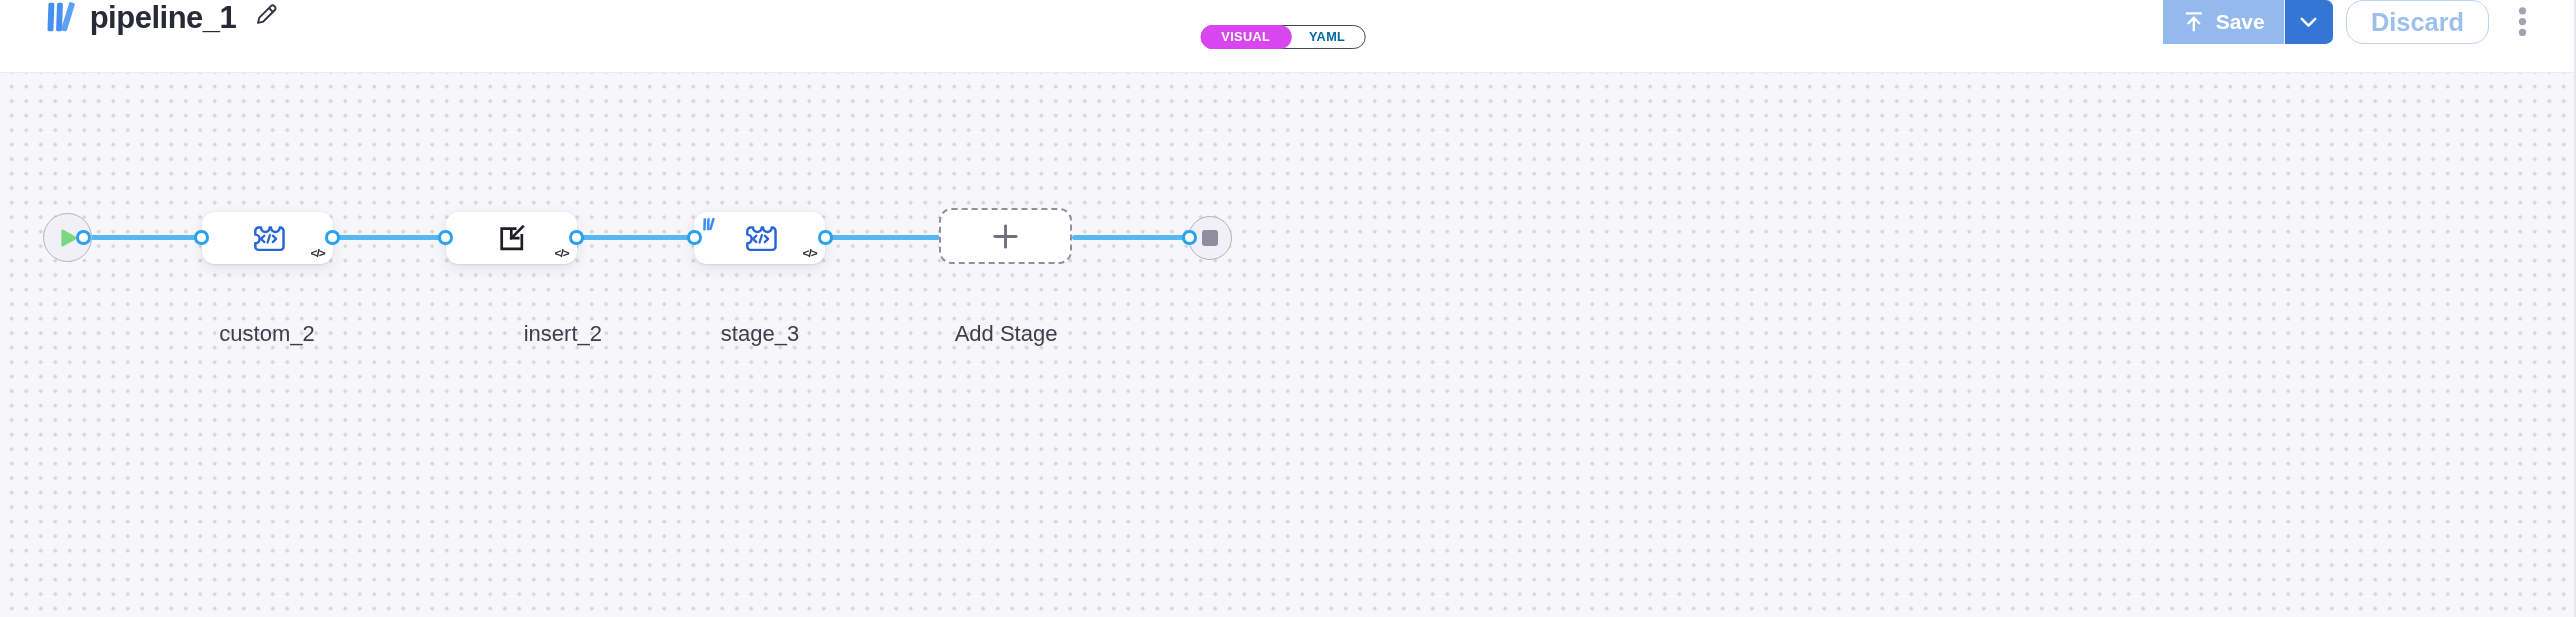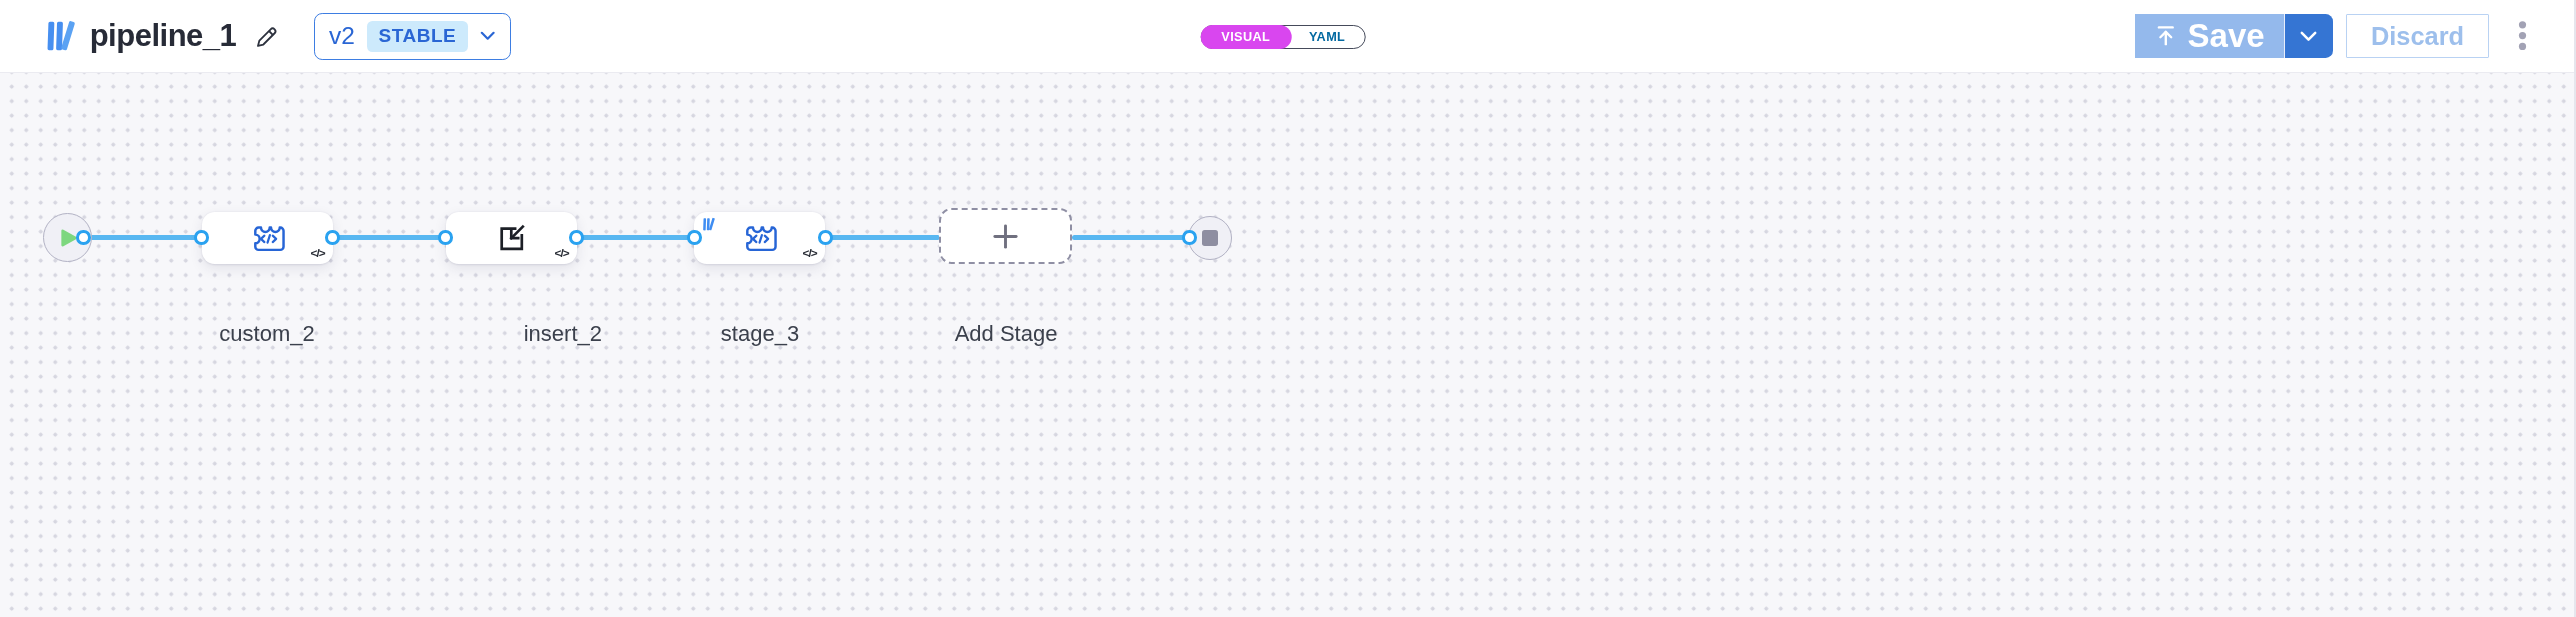--- a/index.html
+++ b/index.html
@@ -4,21 +4,21 @@
 <style>
   * { margin:0; padding:0; box-sizing:border-box; }
   html,body { width:2576px; height:617px; overflow:hidden; }
   body { font-family:"Liberation Sans", sans-serif; background:#fff; }
   .app { position:relative; width:2576px; height:617px; background:#fff; }
 
   
   .header {
     position:absolute; top:0; left:0; width:2576px; height:73px;
     background:#ffffff; border-bottom:0.9px solid #ebebf1;
-    display:flex; align-items:center; padding:0 44px; z-index:10;
+    display:flex; align-items:flex-start; padding:0 44px; z-index:10;
   }
   .logo { width:33px; height:34px; flex:0 0 auto; }
   .title { font-size:31px; font-weight:700; color:#272b37; margin-left:12.7px; letter-spacing:-0.5px; }
   .pencil-btn { margin-left:16.3px; background:none; border:none; cursor:pointer; display:flex; align-items:center; }
   .version-pill {
     margin-left:34px; height:47px; border:1.8px solid #3d7de2; border-radius:8.2px;
     display:flex; align-items:center; gap:11.8px; padding:0 14.5px; background:#fff; cursor:pointer;
   }
   .version-label { font-size:24.5px; color:#2a66d4; }
   .stable-badge { background:#cdeafc; color:#2a66d4; font-size:19px; font-weight:700;
@@ -28,25 +28,25 @@
     position:absolute; left:1283px; top:25.4px; transform:translateX(-50%);
     height:23.6px; display:flex; align-items:stretch;
     border:1.4px solid #454a5a; border-radius:12.7px; background:#fff;
   }
   .view-seg { display:flex; align-items:center; padding:0 19px; font-size:12.7px; font-weight:700;
     letter-spacing:0.4px; color:#0369a1; cursor:pointer; border-radius:12.7px; }
   .view-seg.selected { background:#d946ef; color:#fff; margin:-1.4px; padding:0 21px; }
 
   .header-right { margin-left:auto; display:flex; align-items:center; }
   .save-split { display:flex; height:44px; border-radius:7.3px; overflow:hidden; cursor:pointer; }
-  .save-main { background:#94b9ec; color:#fff; font-weight:700; font-size:33px;
+  .save-main { background:#94b9ec; color:#fff; font-weight:700; font-size:21px;
     display:flex; align-items:center; gap:10px; padding:0 19px; border:none; cursor:pointer;margin-left:16px; }
   .save-caret { background:#3575d3; width:49px; display:flex; align-items:center; justify-content:center;
     border:none; border-left:1.4px solid #e8eefb; cursor:pointer; }
-  .discard-btn { margin-left:13.6px; height:44px; border:1.8px solid #b9d2f3; border-radius:1px;
+  .discard-btn { margin-left:13.6px; height:44px; border:1.8px solid #b9d2f3; border-radius:17px;
     background:#fff; color:#9dbfec; font-weight:700; font-size:25.4px; padding:0 23.6px; cursor:pointer; }
   .kebab-btn { margin-left:23.6px; background:none; border:none; cursor:pointer; padding:5.4px; display:flex; }
 
   
   .canvas {
     position:absolute; top:73px; left:0; width:2576px; height:545px;
     background-color:#f7f7fa;
     background-image:radial-gradient(circle, #d6d6e0 1.8px, transparent 2.2px);
     background-size:14.5px 14.5px; background-position:4.5px 6.4px;
   }
@@ -93,27 +93,20 @@
 
     <div class="title">pipeline_1</div>
 
     <button class="pencil-btn">
       <svg width="27" height="27" viewBox="0 0 30 30" fill="none" stroke="#2d323e" stroke-width="2" stroke-linejoin="round">
         <path d="M5.5 25.5 l1.6-6 L19.6 7 a3.1 3.1 0 0 1 4.4 4.4 L11.5 23.9 l-6 1.6 z"></path>
         <path d="M17.8 8.9 l4.2 4.2"></path>
       </svg>
     </button>
 
-    <div class="version-pill">
-      <span class="version-label">v2</span>
-      <span class="stable-badge">STABLE</span>
-      <svg width="15.4" height="10" viewBox="0 0 17 11" fill="none" stroke="#2a66d4" stroke-width="2.4" stroke-linecap="round" stroke-linejoin="round">
-        <path d="M2 2 L8.5 8.5 L15 2"></path>
-      </svg>
-    </div>
 
     <div class="view-toggle">
       <div class="view-seg selected">VISUAL</div>
       <div class="view-seg">YAML</div>
     </div>
 
     <div class="header-right">
       <div class="save-split">
         <button class="save-main">
           <svg width="23.6" height="23.6" viewBox="0 0 24 24" fill="none" stroke="#ffffff" stroke-width="2.4" stroke-linecap="round" stroke-linejoin="round">

